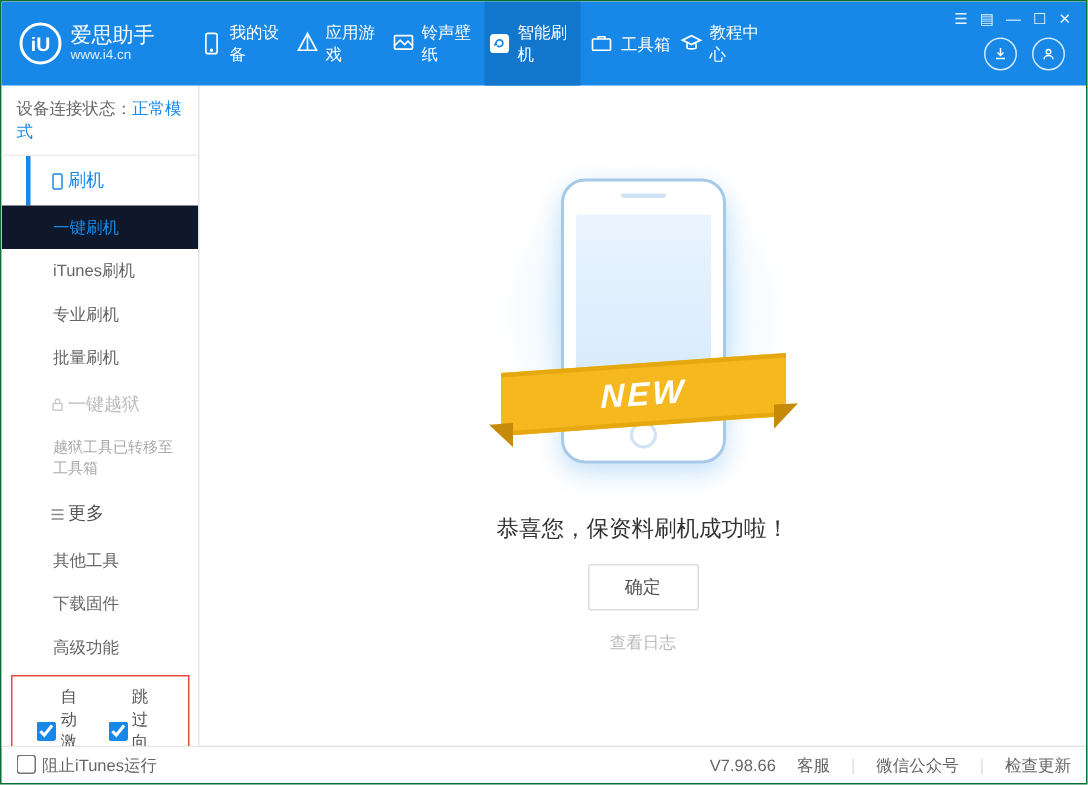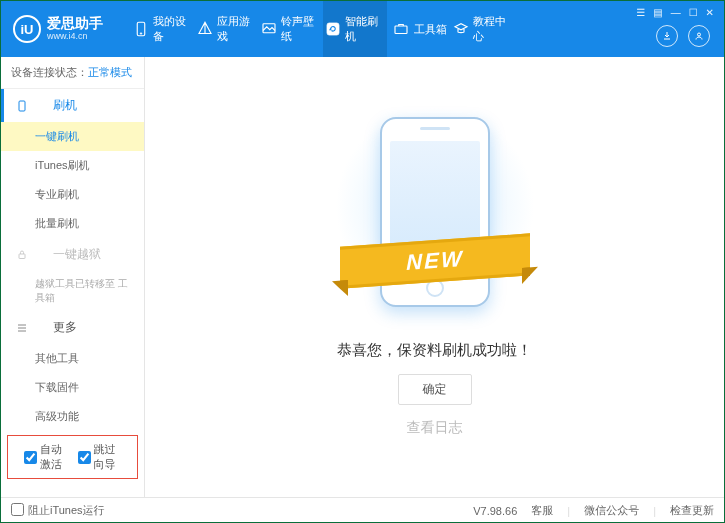--- a/index.html
+++ b/index.html
@@ -1,61 +1,61 @@
 <!DOCTYPE html>
 <html><head>
 <meta charset="utf-8">
 <style>
 * { margin: 0; padding: 0; box-sizing: border-box; font-family: "Microsoft YaHei", Arial, sans-serif; }
 body { width: 725px; height: 523px; background: #fff; border: 1px solid #0a6e3a; overflow: hidden; font-size: 12px; }
 .header { height: 56px; background: #1788e8; display: flex; align-items: center; color: #fff; position: relative; }
 .logo-area { display: flex; align-items: center; padding: 0 12px; width: 130px; }
 .logo-circle { width: 28px; height: 28px; border: 2px solid #fff; border-radius: 50%; display: flex; align-items: center; justify-content: center; font-weight: bold; font-size: 13px; margin-right: 6px; }
 .logo-text { display: flex; flex-direction: column; line-height: 1.1; }
-.logo-title { font-size: 14px; font-weight: 700; }
+.logo-title { font-size: 14px; font-weight: 400; }
 .logo-url { font-size: 9px; opacity: 0.85; }
 .nav { display: flex; flex: 1; height: 100%; }
 .nav-item { width: 64px; display: flex; flex-direction: row; align-items: center; justify-content: center; cursor: pointer; font-size: 11px; gap: 3px; }
 .nav-item.active { background: #1277cc; align-items: center; }
 .nav-icon { width: 20px; height: 20px; display: flex; align-items: center; justify-content: center; }
 .nav-icon svg { width: 18px; height: 18px; fill: #fff; stroke: #fff; }
 .win-controls { position: absolute; top: 6px; right: 10px; display: flex; gap: 8px; font-size: 10px; align-items: center; }
 .win-controls span { cursor: pointer; opacity: 0.9; }
 .header-right { position: absolute; right: 14px; bottom: 10px; display: flex; gap: 10px; }
 .circle-btn { width: 22px; height: 22px; border: 1.5px solid rgba(255,255,255,0.8); border-radius: 50%; display: flex; align-items: center; justify-content: center; cursor: pointer; }
 .circle-btn svg { width: 12px; height: 12px; stroke: #fff; fill: none; }
 .body-row { display: flex; height: 440px; }
-.sidebar { width: 144px; border-right: 1px solid #e5e5e5; display: flex; flex-direction: column; background: #fff; }
+.sidebar { width: 132px; border-right: 1px solid #e5e5e5; display: flex; flex-direction: column; background: #fff; }
 .conn-status { padding: 8px 10px; font-size: 11px; color: #666; border-bottom: 1px solid #eee; }
 .conn-status .mode { color: #1788e8; }
 .side-scroll { flex: 1; overflow-y: auto; }
-.group-head { display: flex; align-items: center; gap: 24px; padding: 8px 14px; color: #555; font-size: 12px; }
+.group-head { display: flex; align-items: center; gap: 0; padding: 8px 14px; color: #555; font-size: 12px; margin-left: 16px; }
 .group-head.active-blue { color: #1788e8; border-left: 3px solid #1788e8; padding-left: 11px; }
 .group-head.muted { color: #bbb; }
 .group-icon { width: 14px; height: 14px; display: inline-flex; align-items: center; justify-content: center; }
 .sub-item { padding: 7px 10px 7px 34px; color: #666; font-size: 11px; cursor: pointer; }
-.sub-item.active { background: #fef9c3; color: #1788e8; }
+.sub-item.active { background: #0f172a; color: #1788e8; }
 .sub-note { padding: 6px 10px 6px 34px; color: #aaa; font-size: 10px; line-height: 1.4; }
 .check-row { border: 1.5px solid #e74c3c; margin: 4px 6px; padding: 6px 16px; display: flex; gap: 10px; font-size: 11px; color: #555; }
 .check-row label { display: flex; align-items: center; gap: 3px; cursor: pointer; }
 .check-row input { accent-color: #1788e8; }
 .main { flex: 1; position: relative; display: flex; flex-direction: column; align-items: center; justify-content: center; }
 .phone-illus { width: 150px; height: 200px; position: relative; }
 .halo { position: absolute; width: 200px; height: 200px; border-radius: 50%; background: radial-gradient(circle,#d9efff 0%,#ffffff 70%); top: -10px; left: -25px; }
 .phone { position: absolute; width: 110px; height: 190px; background: #fff; border: 2px solid #a7c9e8; border-radius: 16px; left: 20px; top: 0; box-shadow: 0 6px 16px rgba(23,136,232,0.25); }
 .phone::before { content: ""; position: absolute; top: 8px; left: 50%; transform: translateX(-50%); width: 30px; height: 3px; background: #cfe3f5; border-radius: 2px; }
 .phone::after { content: ""; position: absolute; bottom: 8px; left: 50%; transform: translateX(-50%); width: 14px; height: 14px; border: 2px solid #cfe3f5; border-radius: 50%; }
 .phone-screen { position: absolute; top: 22px; left: 8px; right: 8px; bottom: 30px; background: linear-gradient(#eaf4fe,#d3e9fc); border-radius: 2px; }
 .new-banner { position: absolute; bottom: 35px; left: -20px; right: -20px; height: 42px; background: #f5b91f; transform: skewY(-4deg); display: flex; align-items: center; justify-content: center; color: #fff; font-weight: 800; font-size: 22px; font-style: italic; letter-spacing: 2px; border-top: 3px solid #e5a80f; border-bottom: 3px solid #e5a80f; }
 .new-banner::before, .new-banner::after { content: ""; position: absolute; width: 0; height: 0; border: 8px solid transparent; }
 .new-banner::before { left: -8px; bottom: -11px; border-right-color: #c58a0a; border-top-color: #c58a0a; }
 .new-banner::after { right: -8px; bottom: -11px; border-left-color: #c58a0a; border-top-color: #c58a0a; }
 .success-text { margin-top: 24px; font-size: 15px; color: #333; }
 .ok-btn { margin-top: 14px; padding: 6px 24px; border: 1px solid #ddd; background: #fff; color: #555; font-size: 12px; cursor: pointer; border-radius: 2px; }
-.log-link { margin-top: 14px; font-size: 14px; color: #bbb; cursor: pointer; }
+.log-link { margin-top: 14px; font-size: 11px; color: #bbb; cursor: pointer; }
 .footer { height: 26px; border-top: 1px solid #e5e5e5; display: flex; align-items: center; padding: 0 10px; font-size: 11px; color: #666; gap: 14px; }
 .footer .spacer { flex: 1; }
 .footer label { display: flex; align-items: flex-start; gap: 4px; cursor: pointer; }
 .footer-link { cursor: pointer; }
 .sep { color: #ddd; }
 </style>
 </head>
 <body>
 
 <div class="header">

